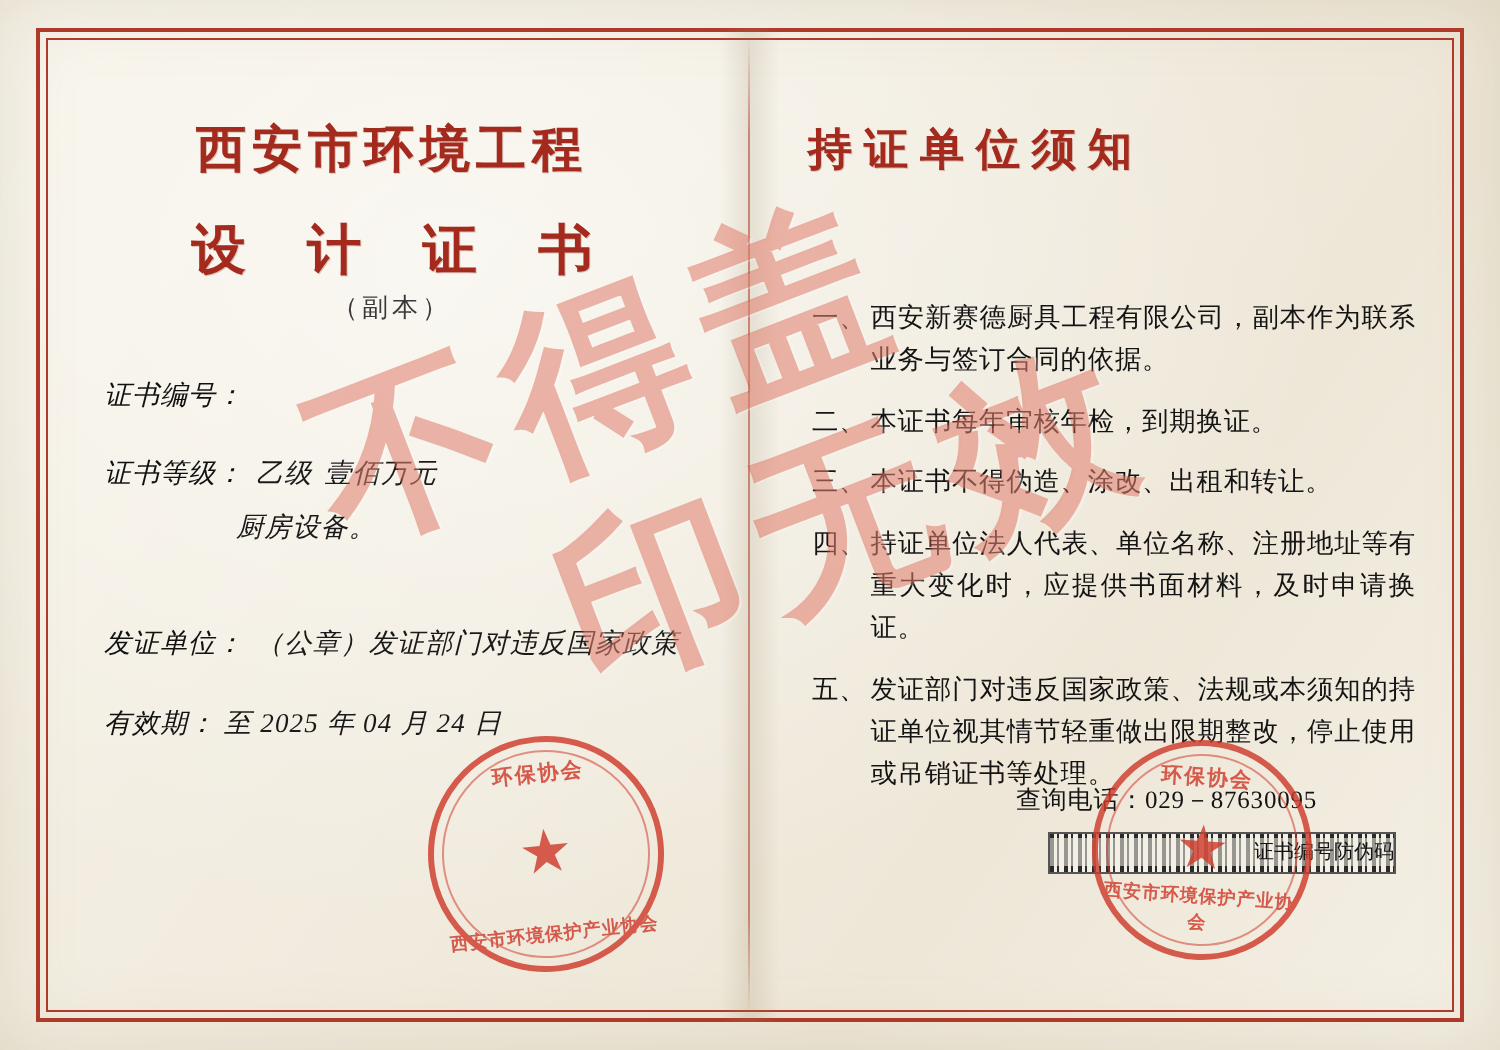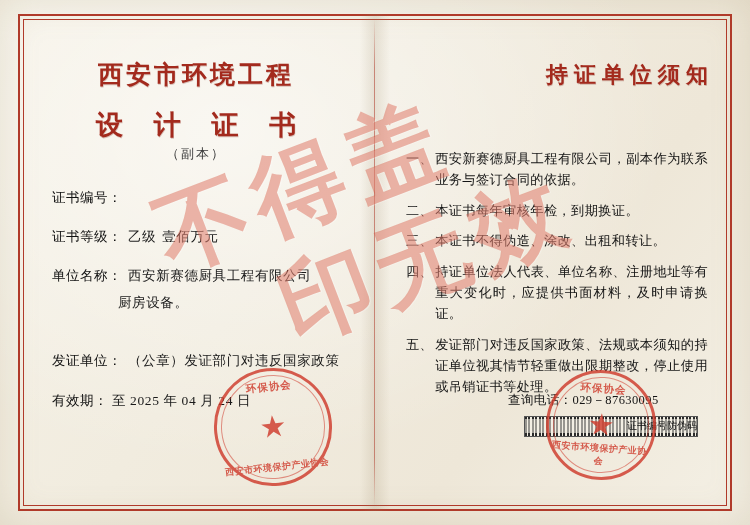--- a/index.html
+++ b/index.html
@@ -104,20 +104,21 @@
   .title-paren {
     text-align: center;
     color: #3a3a3a;
     font-size: 13px;
     margin-top: 2px;
     letter-spacing: 2px;
   }
   .fields {
     margin-top: 26px;
     padding-left: 12px;
+    font-style: italic;
   }
   .field-row {
     display: flex;
     align-items: baseline;
     font-size: 13.5px;
     color: #1c1c1c;
     margin-bottom: 21px;
     letter-spacing: 0.5px;
   }
   .field-label {
@@ -145,21 +146,21 @@
 
   
   .right-panel {
     position: absolute;
     left: 398px;
     top: 36px;
     width: 316px;
     height: 456px;
   }
   .notice-title {
-    text-align: right;
+    text-align: left;
     color: #a32a1d;
     font-weight: bold;
     font-size: 22px;
     letter-spacing: 6px;
     text-indent: 6px;
     margin-top: 24px;
     text-shadow: 0.5px 0.5px 0 rgba(120,30,20,0.25);
   }
   .notice-list {
     margin-top: 58px;
@@ -300,24 +301,20 @@
       <div class="field-row">
         <span class="field-label">证书编号：</span>
       </div>
 
       <div class="field-row">
         <span class="field-label">证书等级：</span>
         <span class="field-value">乙级</span>
         <span class="field-value">壹佰万元</span>
       </div>
 
-      <div class="field-row">
-        <span class="field-label">单位名称：</span>
-        <span class="field-value">西安新赛德厨具工程有限公司</span>
-      </div>
 
       <div class="row-sub">厨房设备。</div>
 
       <div class="field-row issuer-row">
         <span class="field-label">发证单位：</span>
         <span class="field-value">（公章）发证部门对违反国家政策</span>
       </div>
 
       <div class="field-row validity-row">
         <span class="field-label">有效期：</span>

